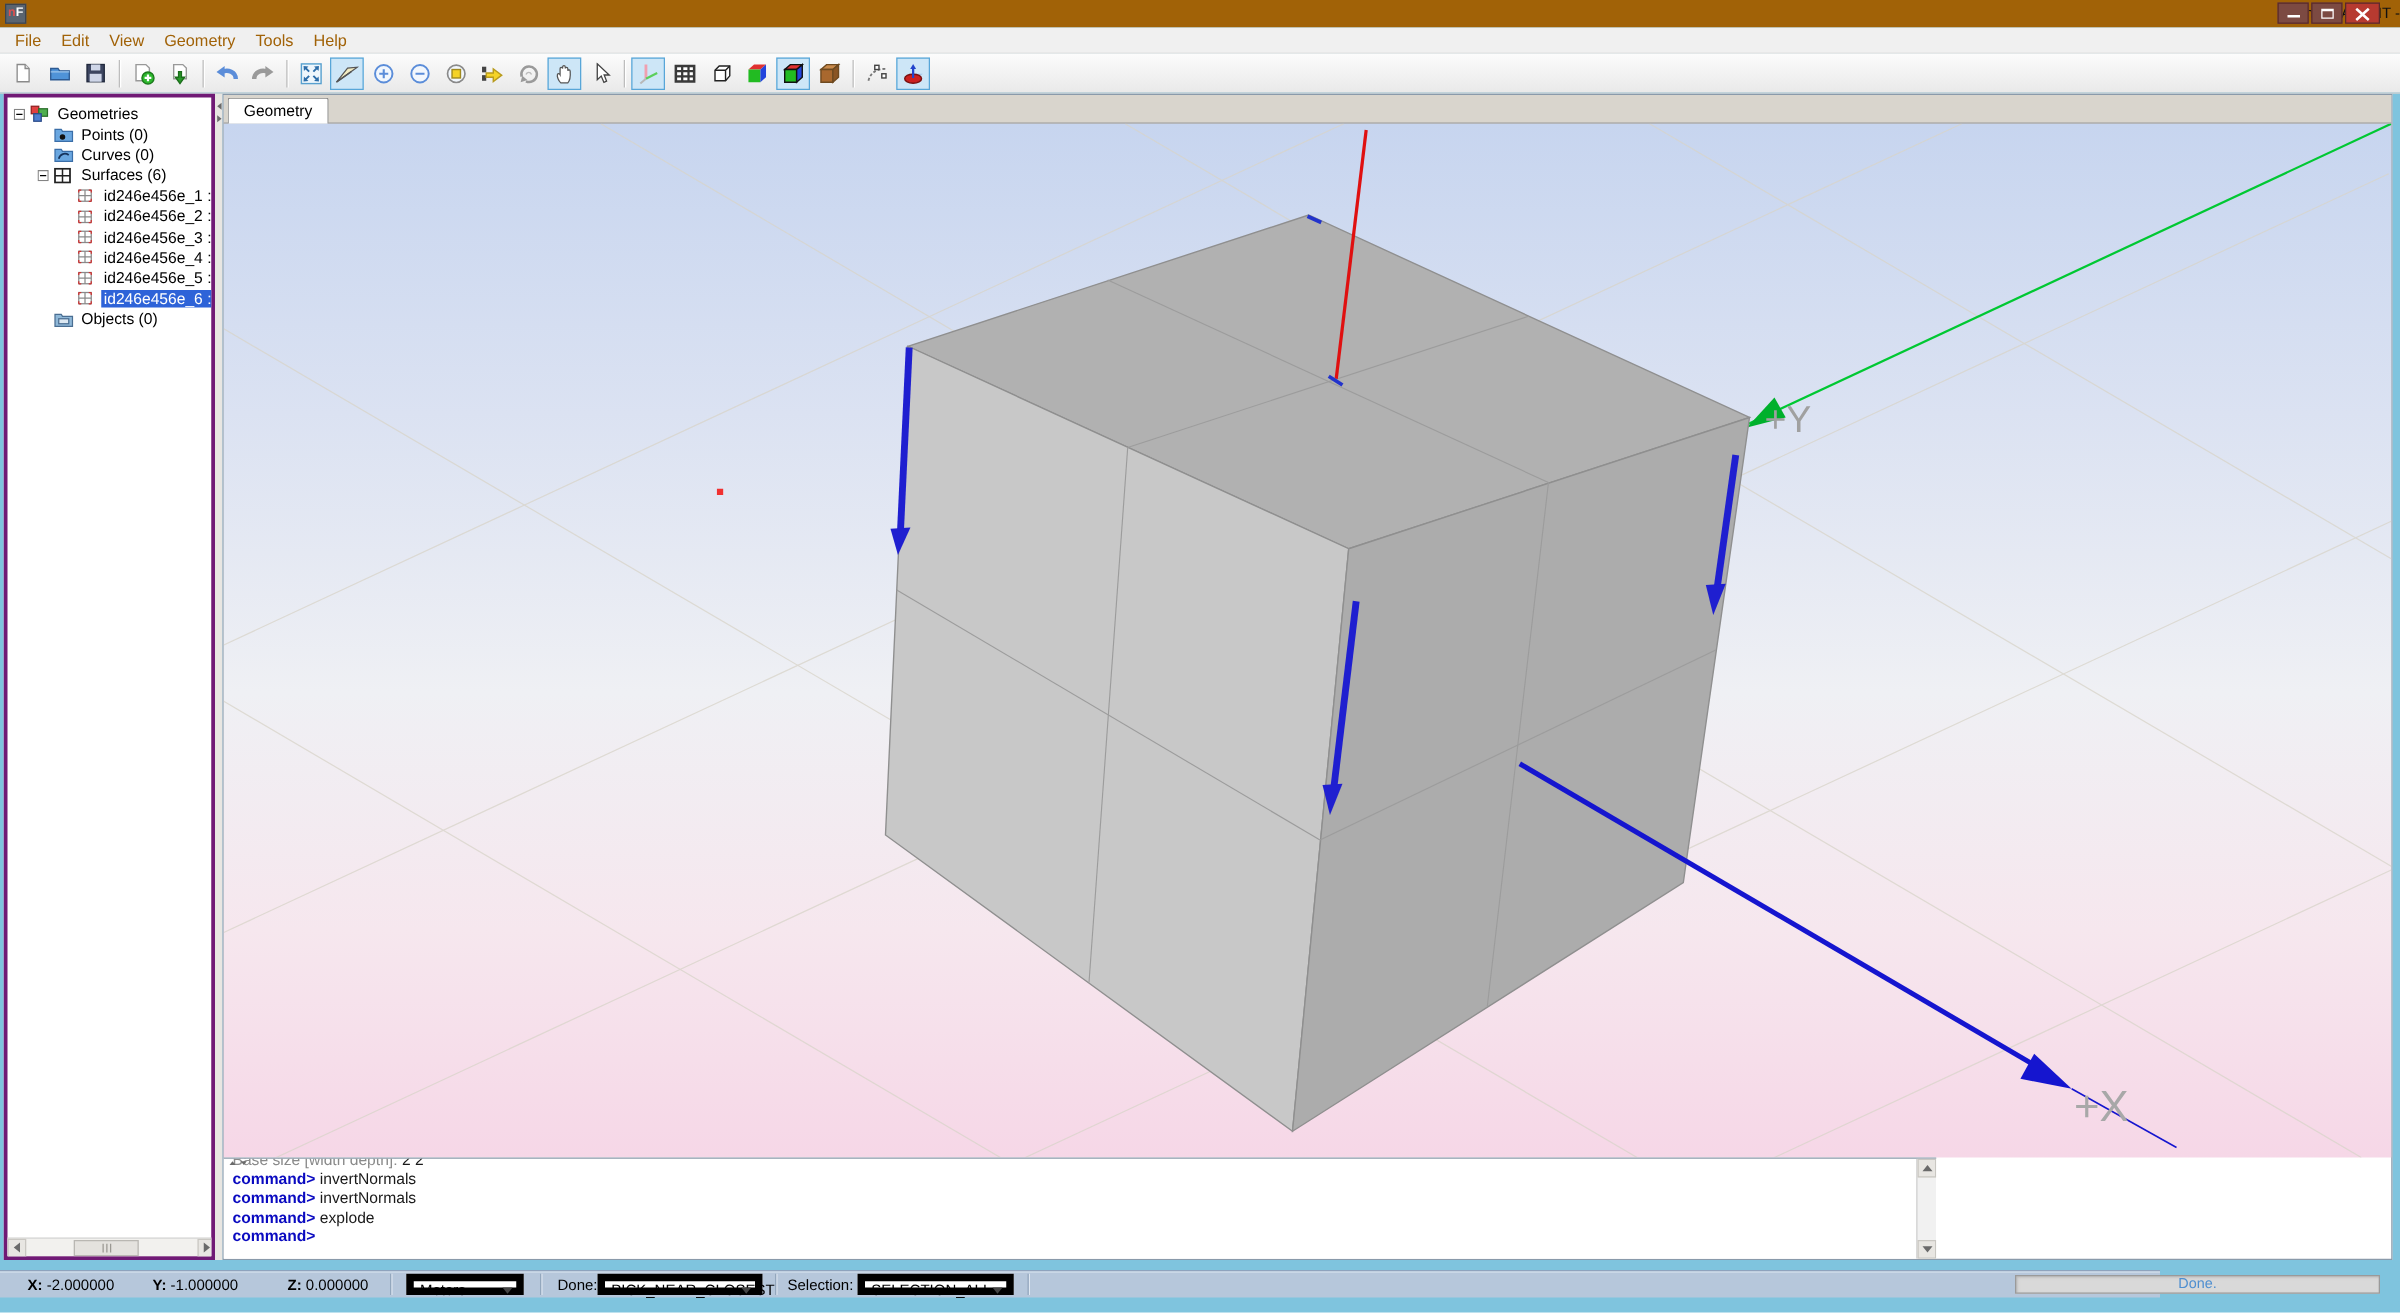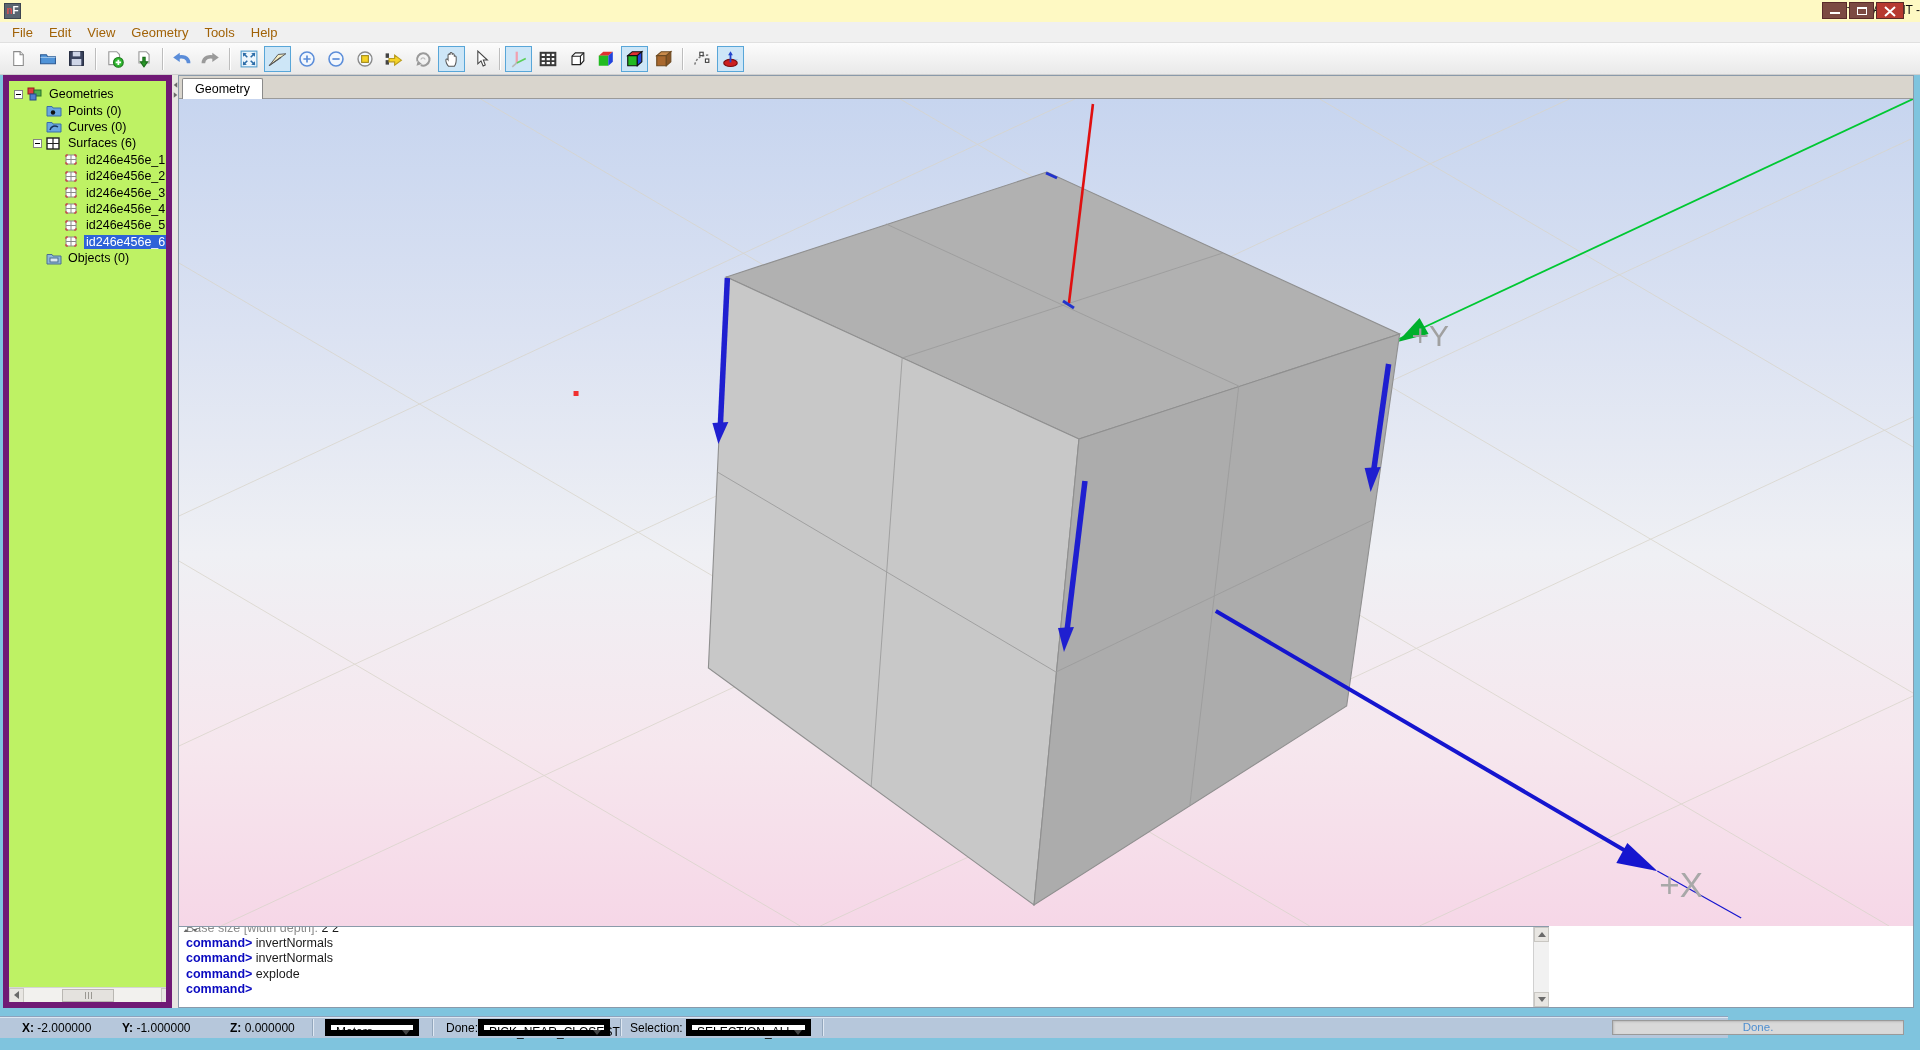--- a/index.html
+++ b/index.html
@@ -1,21 +1,21 @@
 <!DOCTYPE html>
 <html><head>
 <meta charset="utf-8">
 <style>
   * { margin:0; padding:0; box-sizing:border-box; }
   html,body { width:1920px; height:1050px; overflow:hidden;
     font-family:"Liberation Sans","DejaVu Sans",sans-serif; }
   body { background:#7fc4de; position:relative; }
 
   
-  .titlebar { position:absolute; left:0; top:0; width:1920px; height:22px; background:#fef9c3; }
+  .titlebar { position:absolute; left:0; top:0; width:1920px; height:22px; background:#a16207; }
   .appicon { position:absolute; left:4px; top:3px; width:17px; height:16px; background:#5a6470;
     border:1px solid #3c4450; color:#fff; font-size:10px; font-weight:bold; text-align:center; line-height:14px; }
   .appicon b { color:#e05050; font-weight:bold; }
   .apptitle { position:absolute; left:0; top:3px; width:100%; text-align:right; font-size:12px; color:#111; }
   .winbtns { position:absolute; right:16px; top:2px; display:flex; gap:2px; }
   .winbtn { width:25px; height:17px; border:1px solid #5a2a2a; background:#7c4a42; position:relative; cursor:default; }
   .winbtn.close { background:#b73a30; width:28px; }
   .glyph-min { position:absolute; left:7px; bottom:4px; width:10px; height:0; border-bottom:2px solid #fff; }
   .glyph-max { position:absolute; left:7px; top:4px; width:10px; height:8px; border:1px solid #fff; border-top:2px solid #fff; }
   .glyph-x { position:absolute; left:7px; top:3px; width:12px; height:11px; }
@@ -28,22 +28,22 @@
   
   .toolbar { position:absolute; left:0; top:43px; width:1920px; height:32px;
     background:linear-gradient(#fcfcfc,#e9e9e9); border-bottom:1px solid #cfcfcf;
     display:flex; align-items:center; padding-left:4px; }
   .tbtn { width:27px; height:26px; display:flex; align-items:center; justify-content:center;
     border:1px solid transparent; margin:0 1px; }
   .tbtn.sel { background:#cde6f7; border:1px solid #58a6d8; }
   .tsep { width:1px; height:22px; background:#bdbdbd; margin:0 4px; box-shadow:1px 0 0 #fff; }
 
   
-  .sidebar { position:absolute; left:3px; top:75px; width:169px; height:933px; background:#bef264;
-    border:6px solid #701a75; overflow:hidden; }
+  .sidebar { position:absolute; left:3px; top:75px; width:169px; height:933px; background:#ffffff;
+    border:3px solid #701a75; overflow:hidden; }
   .tree { padding-top:5px; font-size:12.5px; color:#000; }
   .trow { height:16.4px; display:flex; align-items:center; white-space:nowrap; }
   .exp { width:9px; height:9px; margin-right:4px; flex:none; }
   .expblank { width:13px; flex:none; }
   .ticon { width:16px; height:14px; margin-right:4px; flex:none; display:flex; align-items:center; }
   .tlabel { padding:0 2px; }
   .trow.sel .tlabel { background:#2e63d8; color:#fff; }
   .ind1 { padding-left:24px; } .ind2 { padding-left:42px; } .ind0 { padding-left:5px; }
   .hscroll { position:absolute; left:0; bottom:0; width:167px; height:15px; background:#f2f1ee;
     border-top:1px solid #d5d5d5; display:flex; align-items:center; }

